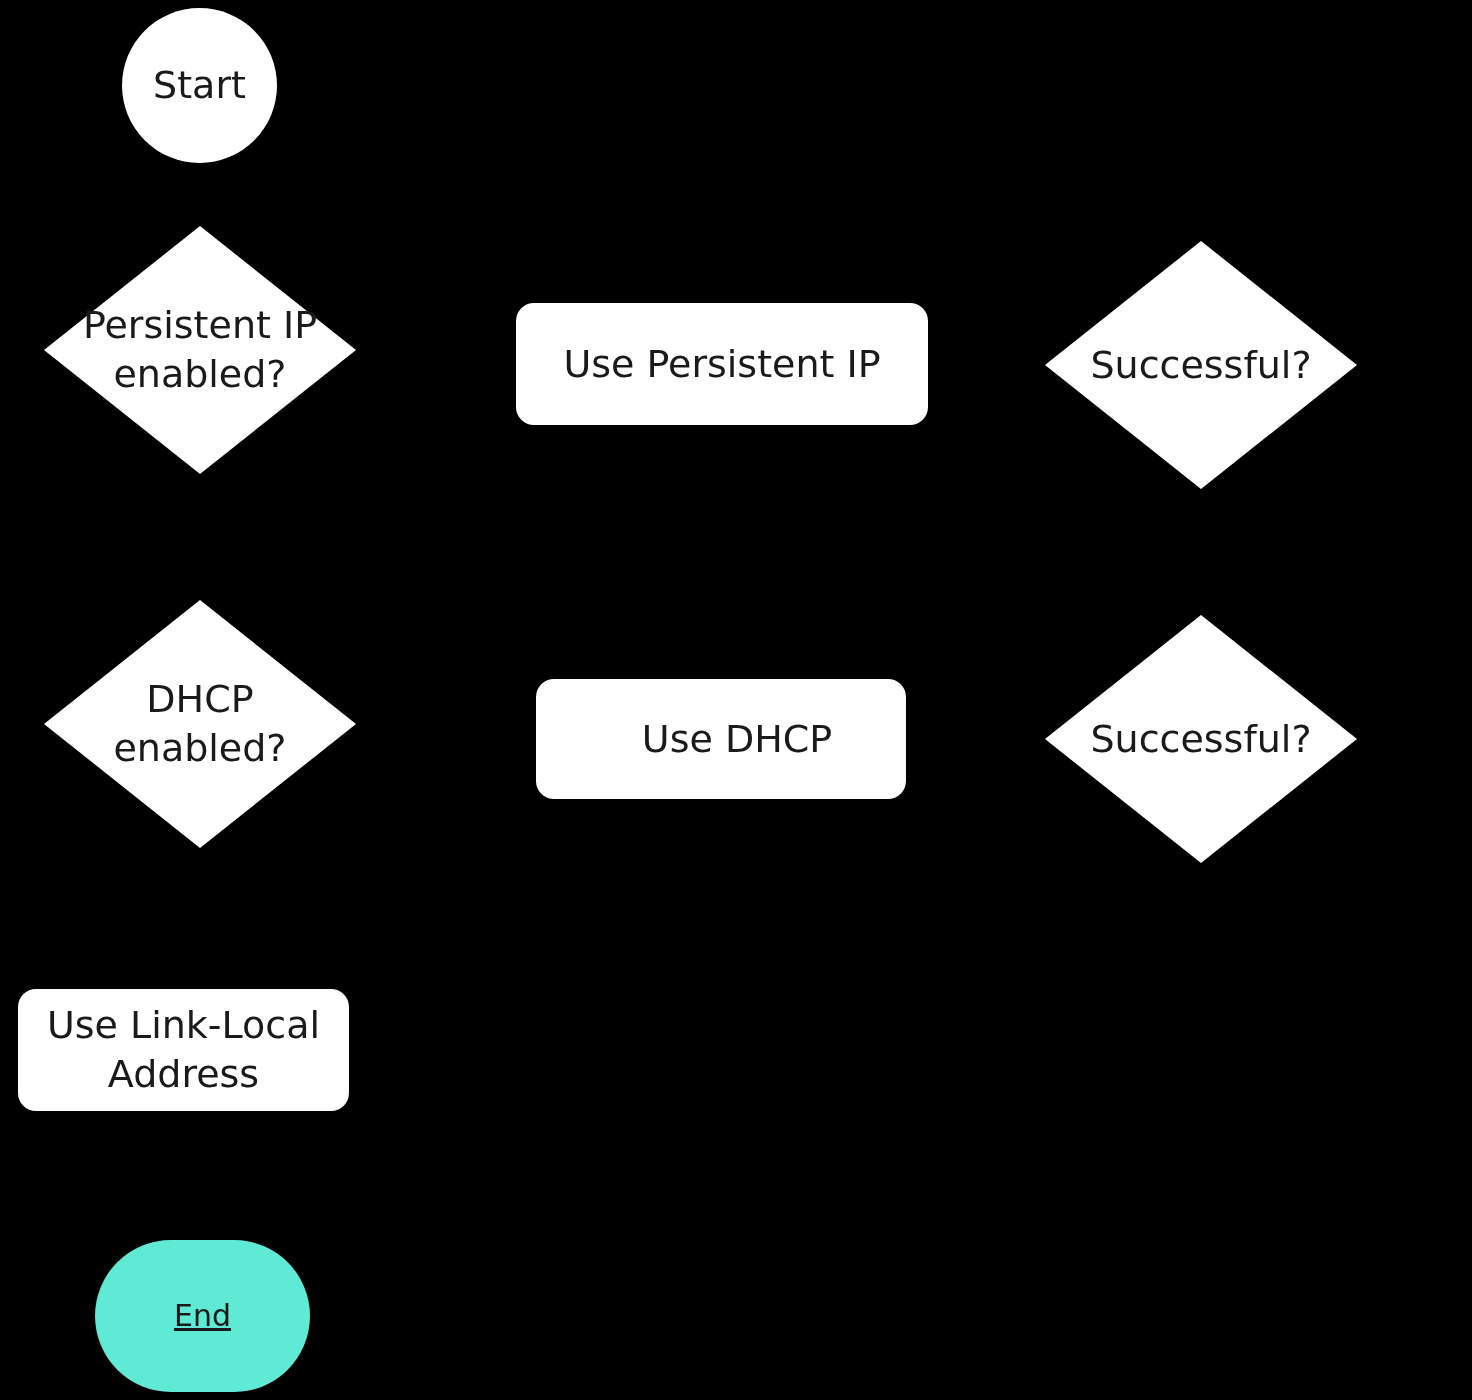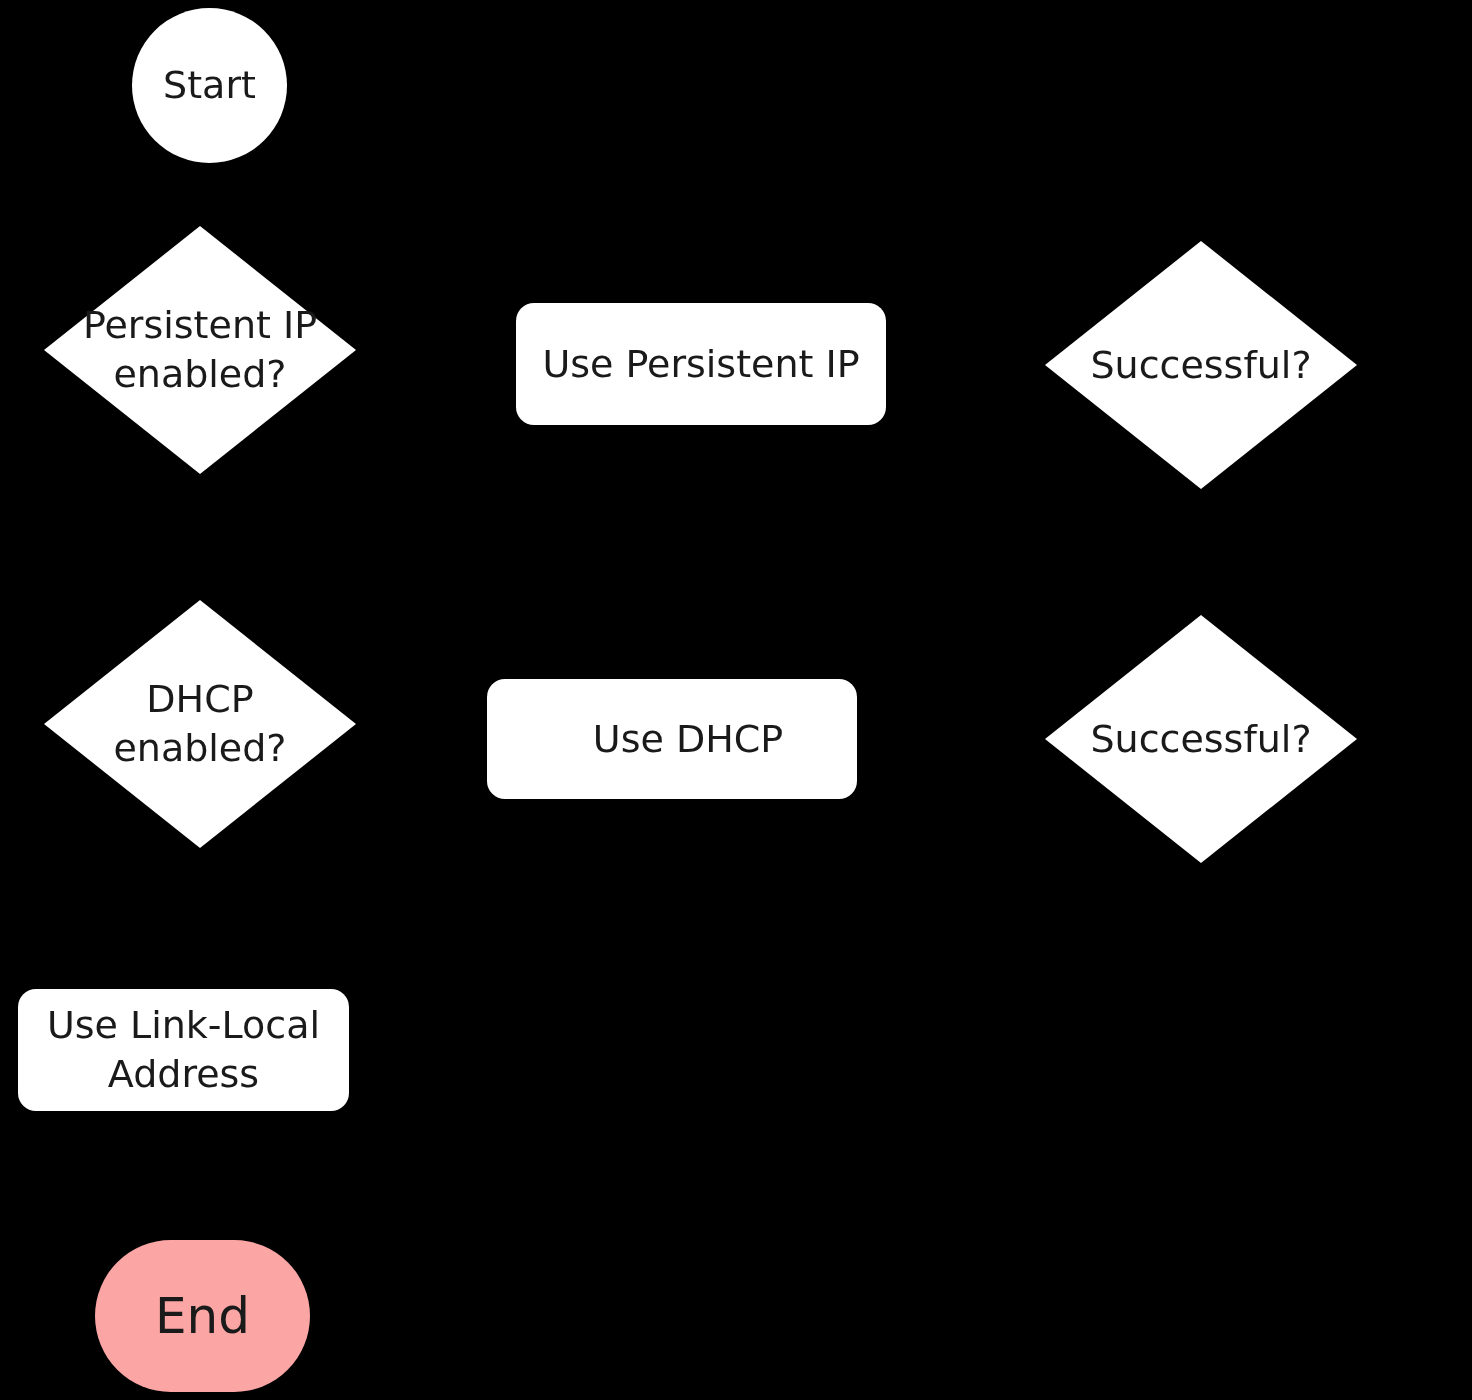--- a/index.html
+++ b/index.html
@@ -39,23 +39,24 @@
 
   
   .terminator-circle {
     background: #ffffff;
     border-radius: 50%;
     font-size: 38px;
   }
 
   
   .terminator-pill {
-    background: #fca5a5;
+    background: #5eead4;
     border-radius: 76px / 76px;
-    font-size: 50px;
+    font-size: 30px;
+    text-decoration: underline;
   }
 
   
   .process {
     background: #ffffff;
     border-radius: 18px;
     font-size: 38px;
   }
 
   
@@ -105,46 +106,46 @@
     <path class="edge-path" d="M 1201 489 L 1201 1316 L 310 1316"></path>
     <path class="edge-path" d="M 1201 489 L 1201 560 L 200 560 L 200 615"></path>
     <path class="edge-path" d="M 356 739 L 516 739"></path>
     <path class="edge-path" d="M 200 863 L 200 989"></path>
     <path class="edge-path" d="M 886 739 L 1045 739"></path>
     <path class="edge-path" d="M 1201 863 L 1201 1316 L 310 1316"></path>
     <path class="edge-path" d="M 1045 739 L 940 930 L 202 930 L 202 989"></path>
     <path class="edge-path" d="M 202 1111 L 202 1240"></path>
   </svg>
 
-  <div class="node terminator-circle" style="left:132px; top:8px; width:155px; height:155px;align-items:center;">
+  <div class="node terminator-circle" style="left:122px; top:8px; width:155px; height:155px;align-items:center;">
     <span class="label">Start</span>
   </div>
 
   <div class="node decision" style="left:44px; top:226px; width:312px; height:248px;">
     <span class="diamond-fill"></span>
     <span class="label">Persistent IP
 enabled?</span>
   </div>
 
-  <div class="node process" style="left:516px; top:303px; width:370px; height:122px;">
+  <div class="node process" style="left:516px; top:303px; width:412px; height:122px;">
     <span class="label">Use Persistent IP</span>
   </div>
 
   <div class="node decision" style="left:1045px; top:241px; width:312px; height:248px;">
     <span class="diamond-fill"></span>
     <span class="label">Successful?</span>
   </div>
 
   <div class="node decision" style="left:44px; top:600px; width:312px; height:248px;">
     <span class="diamond-fill"></span>
     <span class="label">DHCP
 enabled?</span>
   </div>
 
-  <div class="node process" style="left:487px; top:679px; width:370px; height:120px;padding-left:32px;">
+  <div class="node process" style="left:536px; top:679px; width:370px; height:120px;padding-left:32px;">
     <span class="label">Use DHCP</span>
   </div>
 
   <div class="node decision" style="left:1045px; top:615px; width:312px; height:248px;">
     <span class="diamond-fill"></span>
     <span class="label">Successful?</span>
   </div>
 
   <div class="node process" style="left:18px; top:989px; width:331px; height:122px;">
     <span class="label">Use Link-Local

